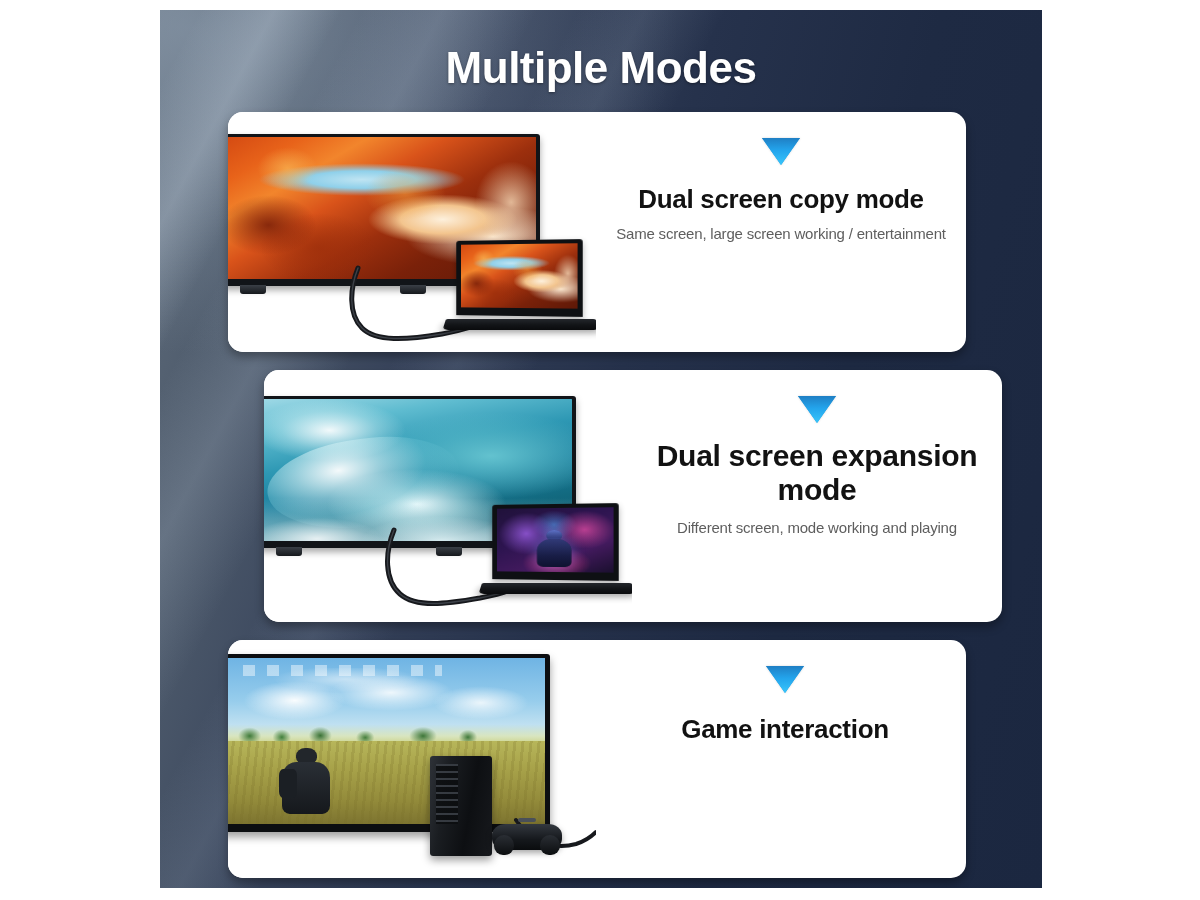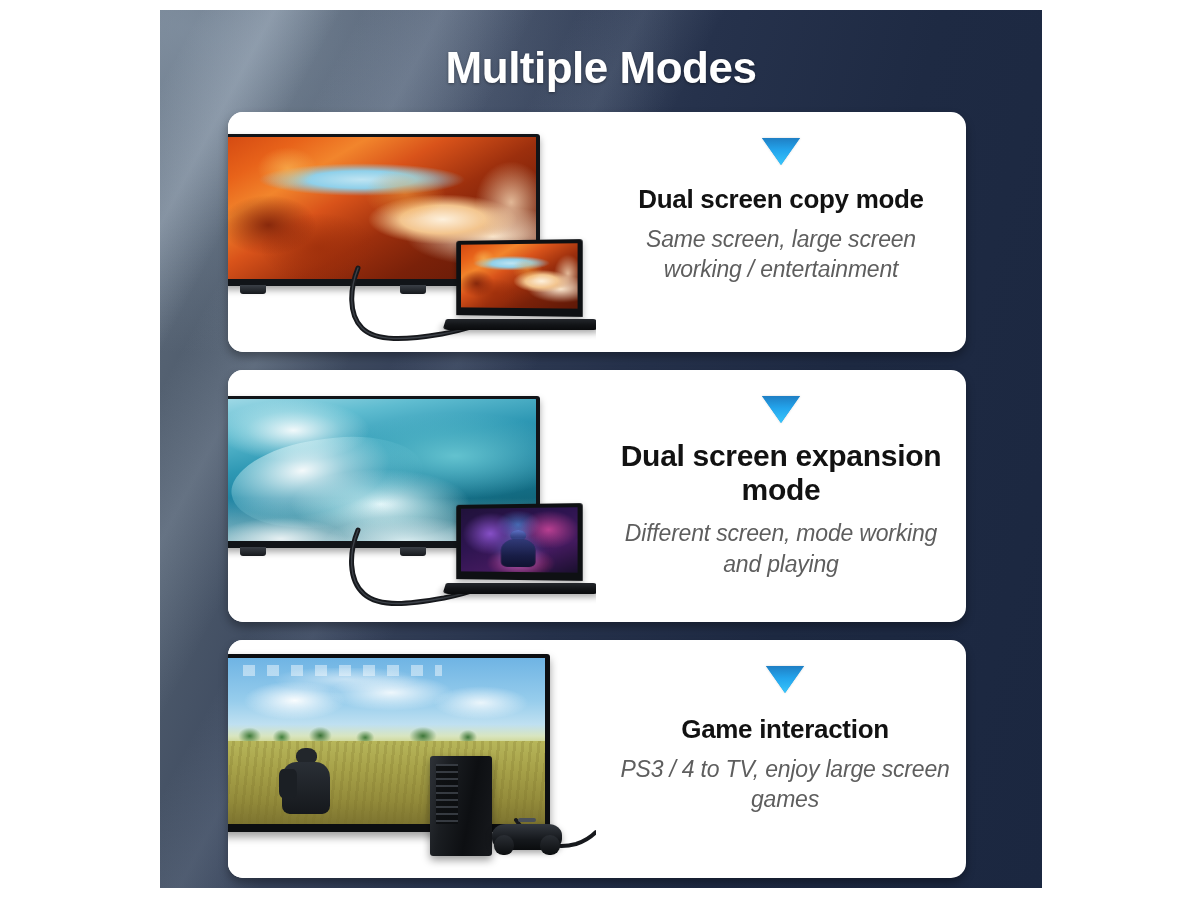--- a/index.html
+++ b/index.html
@@ -54,21 +54,21 @@
   
   .card{
     position:absolute; left:68px; width:738px;
     background:#ffffff;
     border-radius:15px;
     box-shadow:0 5px 10px rgba(0,0,0,0.33);
     overflow:hidden;
     display:flex;
   }
   #card-0{ top:102px; height:240px; }
-  #card-1{ top:360px; height:252px; }
+  #card-1{ top:360px; height:252px;margin-left:36px; }
   #card-2{ top:630px; height:238px;gap:8px; }
 
   .card-media{ position:relative; width:368px; height:100%; flex:0 0 368px; overflow:hidden; background:#fff; }
   .card-body{
     flex:1; position:relative;
     display:flex; flex-direction:column; align-items:center;
     padding-top:26px;
   }
 
   .tri{
@@ -95,22 +95,22 @@
     margin-top:20px;
     font-size:26px; font-weight:bold; color:#121212;
     text-align:center; line-height:1.14; letter-spacing:-0.3px;
     padding:0 10px;
   }
   #card-1 .card-title{ font-size:30px; margin-top:16px; }
   #card-2 .card-title{ margin-top:22px; }
 
   .card-desc{
     margin-top:9px;
-    font-size:23px; color:#5e5e5e; text-align:center;
-    line-height:1.33; padding:0 16px; letter-spacing:-0.2px;font-style:italic;
+    font-size:15px; color:#5e5e5e; text-align:center;
+    line-height:1.33; padding:0 16px; letter-spacing:-0.2px;
   }
   #card-1 .card-desc{ margin-top:11px; }
 
   
   .scene{ position:absolute; inset:0; }
 
   
   .monitor{
     position:absolute; left:-6px; top:22px; width:318px; height:152px;
     background:#111418;
@@ -434,19 +434,18 @@
                 <div class="pad-grip-r"></div>
                 <div class="pad-bar"></div>
               </div>
             </div>
           </div>
         </div>
 
         <div class="card-body">
           <div class="tri"></div>
           <div class="card-title">Game interaction</div>
-          <div class="card-desc">PS3 / 4 to TV, enjoy large screen games</div>
         </div>
       </div>
 
     </div>
   </div>
 </div>
 
 </body></html>

